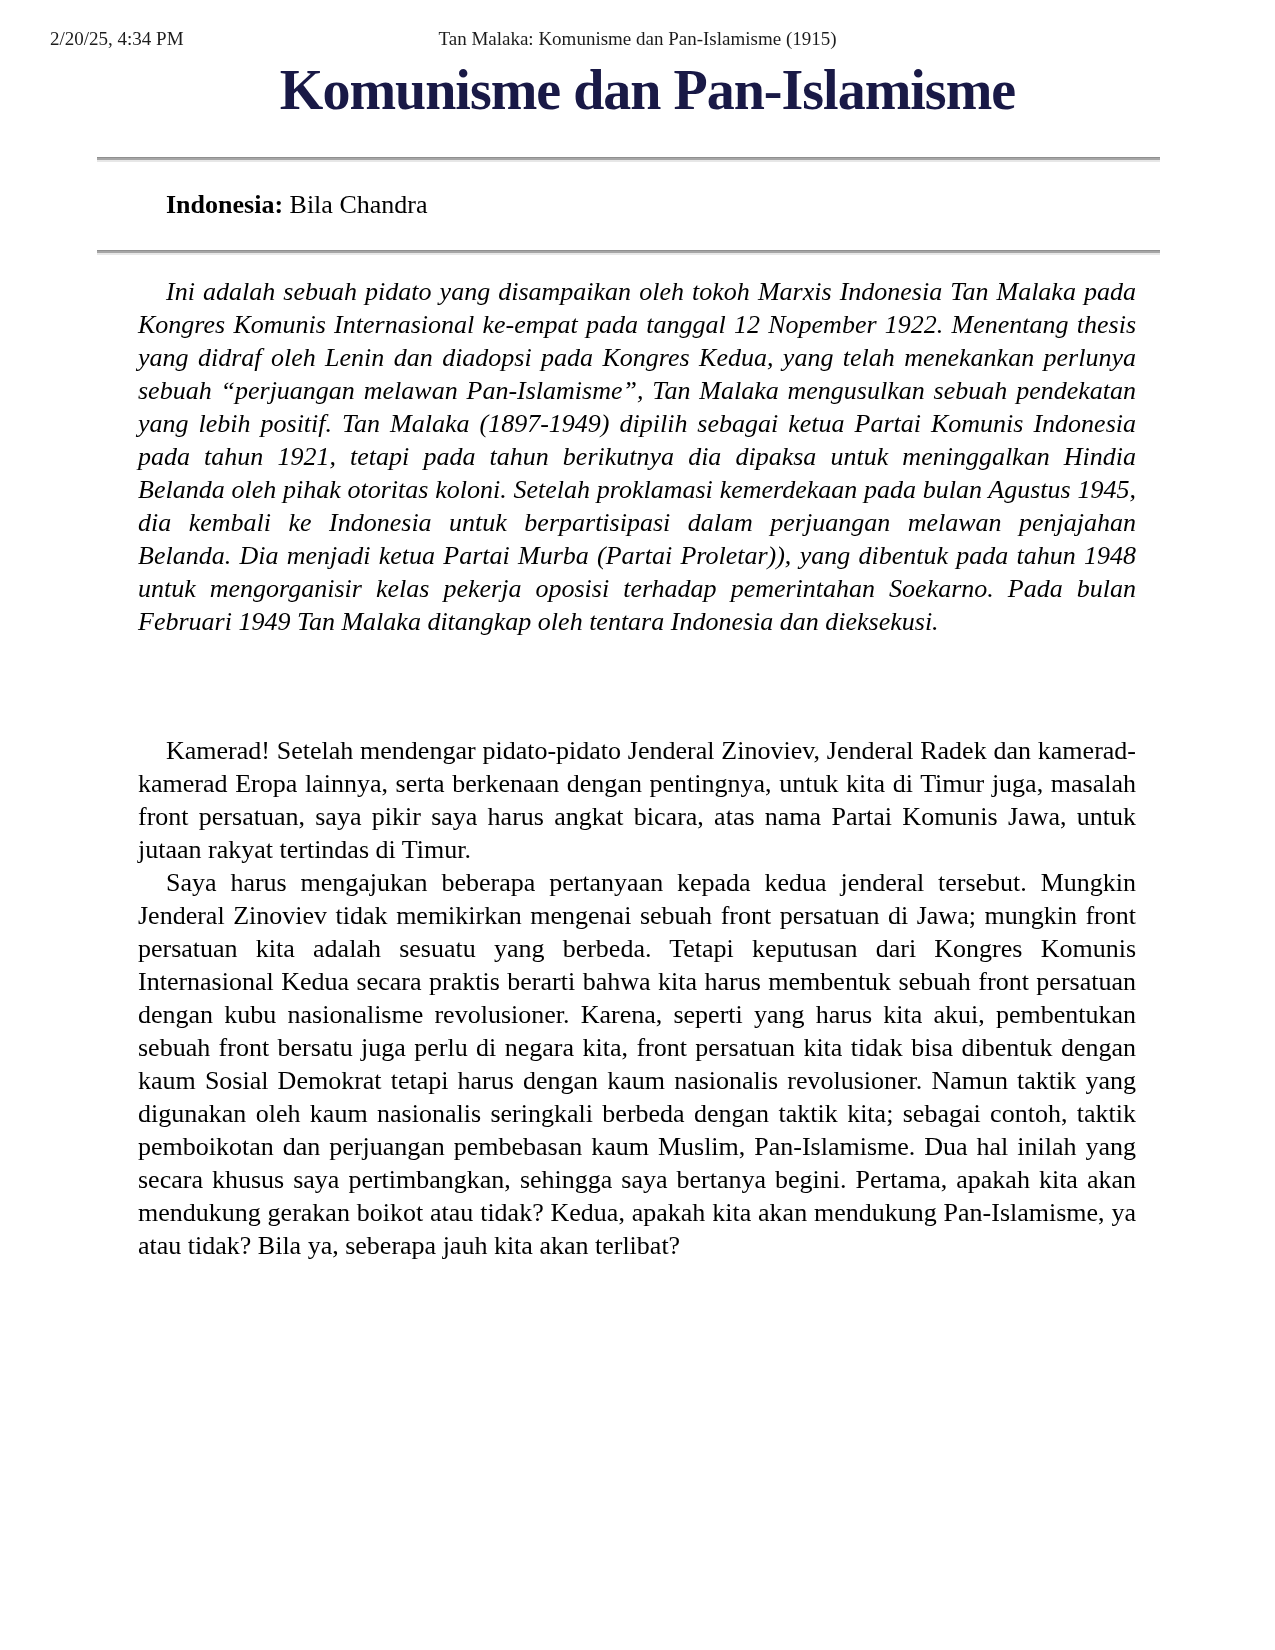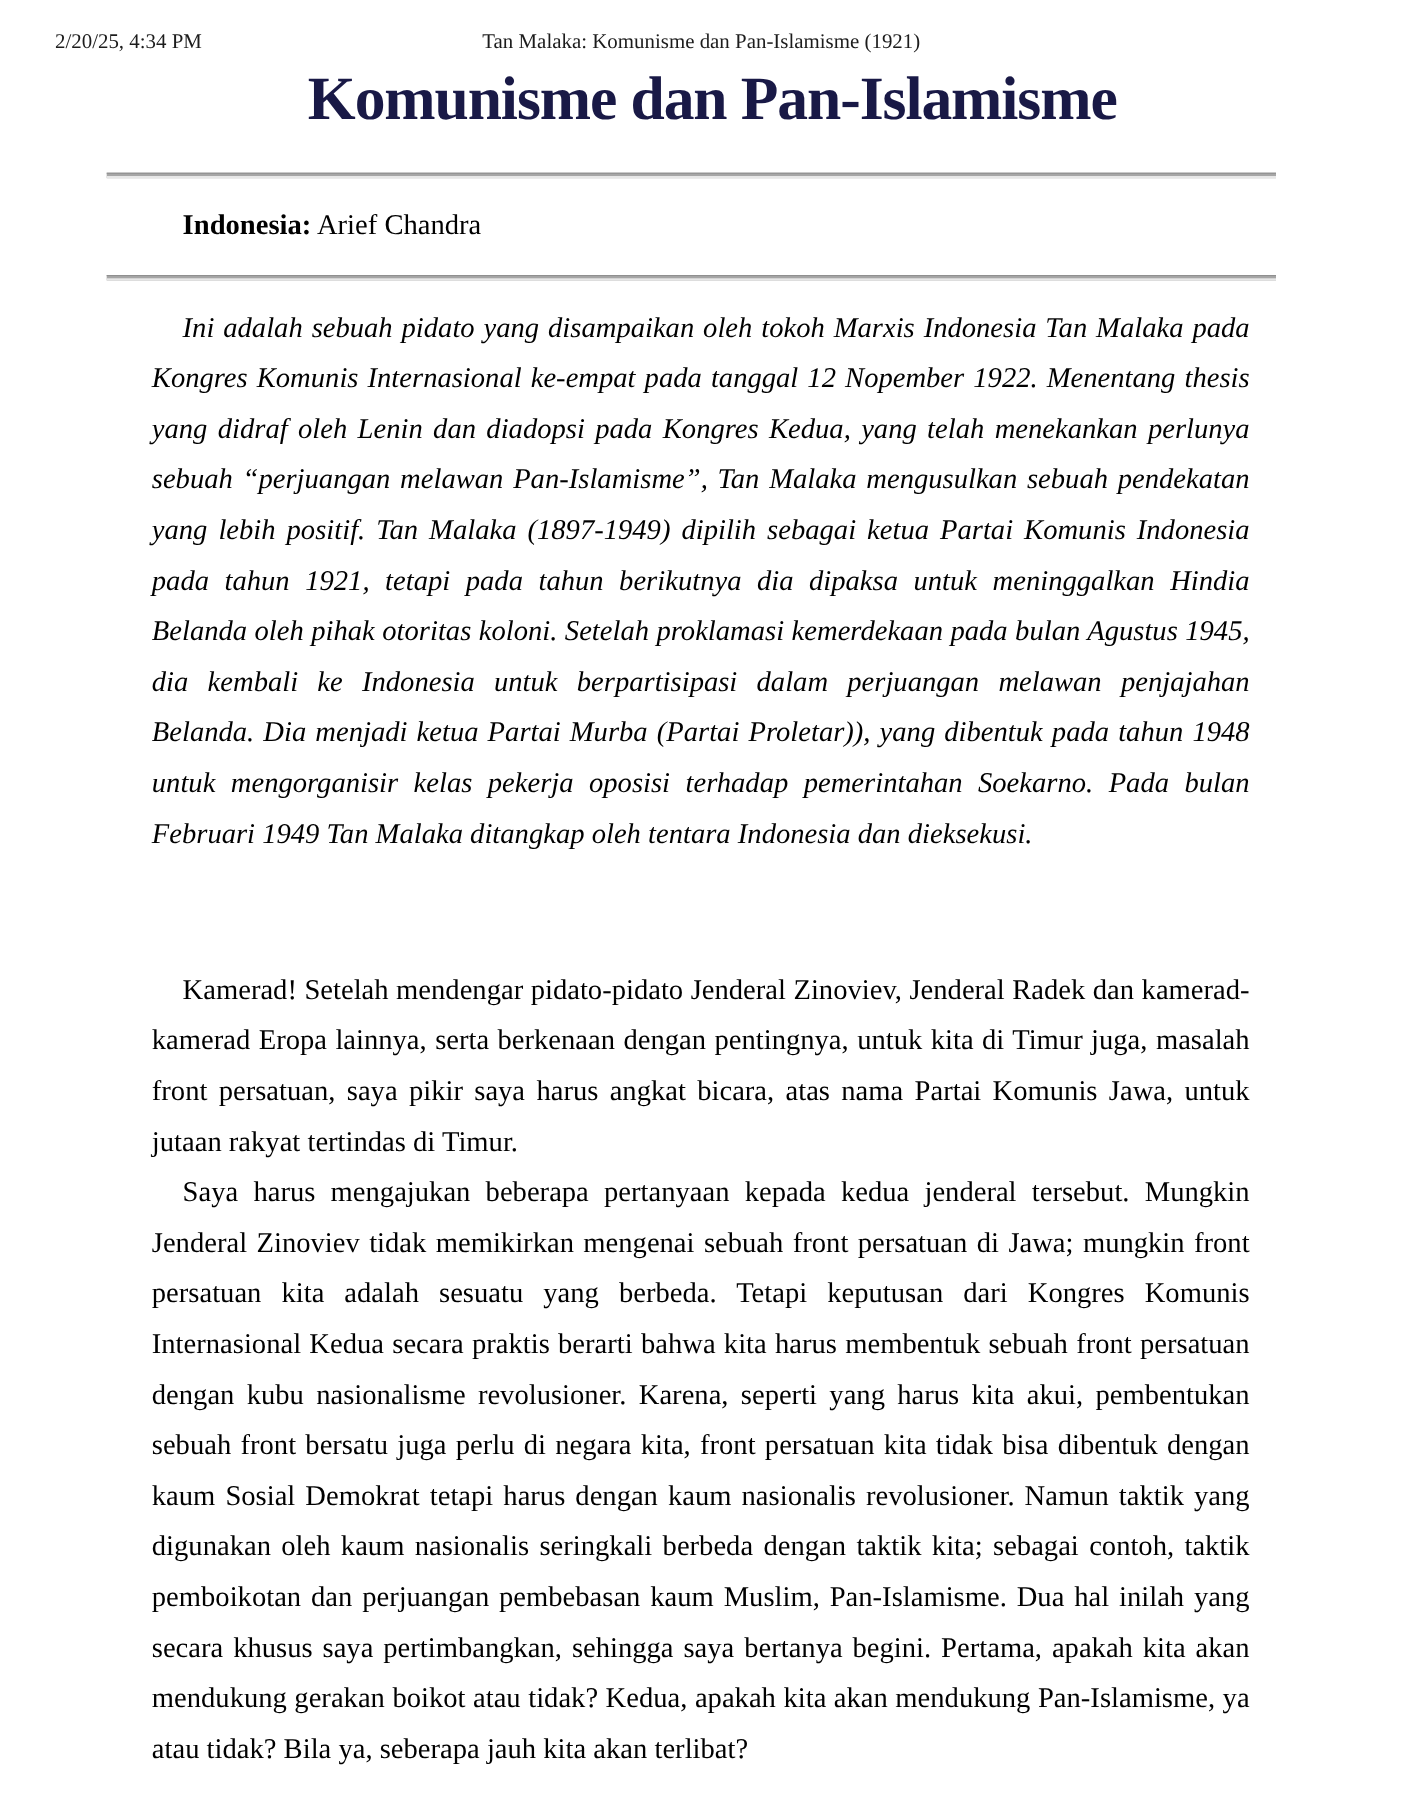--- a/index.html
+++ b/index.html
@@ -93,21 +93,21 @@
     border-bottom: 2px solid #e7e7e7;
     border-top: 1px solid #8f8f8f;
     box-sizing: content-box;
   }
   hr.rule-second {
     margin-top: 0;
   }
   p.para {
     margin: 0 139px 0 138px;
     font-size: 26px;
-    line-height: 46px;
+    line-height: 33px;
     text-align: justify;
     text-indent: 28px;
   }
   p.translator-line {
     margin: 24px 139px 26px 138px;
     font-size: 26px;
     line-height: 38px;
     text-indent: 28px;
   }
   .intro-note p.para {
@@ -120,32 +120,32 @@
   p.body-par + p.body-par {
   }
 </style>
 </head>
 <body>
 
 <div class="sheet">
 
   <header class="print-header">
     <span class="datetime">2/20/25, 4:34 PM</span>
-    <span class="doc-title">Tan Malaka: Komunisme dan Pan-Islamisme (1921)</span>
+    <span class="doc-title">Tan Malaka: Komunisme dan Pan-Islamisme (1915)</span>
   </header>
 
   <main class="content">
 
     <h1 class="article-title">Komunisme dan Pan-Islamisme</h1>
 
 
     <hr class="rule">
 
     <p class="translator-line"><strong>Indonesia:</strong>
-      <span>Arief Chandra</span></p>
+      <span>Bila Chandra</span></p>
 
     <hr class="rule rule-second">
 
     <div class="intro-note">
       <p class="para">Ini adalah sebuah pidato yang disampaikan oleh tokoh Marxis Indonesia Tan Malaka pada Kongres Komunis Internasional ke-empat pada tanggal 12 Nopember 1922. Menentang thesis yang didraf oleh Lenin dan diadopsi pada Kongres Kedua, yang telah menekankan perlunya sebuah “perjuangan melawan Pan-Islamisme”, Tan Malaka mengusulkan sebuah pendekatan yang lebih positif. Tan Malaka (1897-1949) dipilih sebagai ketua Partai Komunis Indonesia pada tahun 1921, tetapi pada tahun berikutnya dia dipaksa untuk meninggalkan Hindia Belanda oleh pihak otoritas koloni. Setelah proklamasi kemerdekaan pada bulan Agustus 1945, dia kembali ke Indonesia untuk berpartisipasi dalam perjuangan melawan penjajahan Belanda. Dia menjadi ketua Partai Murba (Partai Proletar)), yang dibentuk pada tahun 1948 untuk mengorganisir kelas pekerja oposisi terhadap pemerintahan Soekarno. Pada bulan Februari 1949 Tan Malaka ditangkap oleh tentara Indonesia dan dieksekusi.</p>
     </div>
 
     <p class="para body-par">Kamerad! Setelah mendengar pidato-pidato Jenderal Zinoviev, Jenderal Radek dan kamerad-kamerad Eropa lainnya, serta berkenaan dengan pentingnya, untuk kita di Timur juga, masalah front persatuan, saya pikir saya harus angkat bicara, atas nama Partai Komunis Jawa, untuk jutaan rakyat tertindas di Timur.</p>
 
     <p class="para body-par">Saya harus mengajukan beberapa pertanyaan kepada kedua jenderal tersebut. Mungkin Jenderal Zinoviev tidak memikirkan mengenai sebuah front persatuan di Jawa; mungkin front persatuan kita adalah sesuatu yang berbeda. Tetapi keputusan dari Kongres Komunis Internasional Kedua secara praktis berarti bahwa kita harus membentuk sebuah front persatuan dengan kubu nasionalisme revolusioner.  Karena, seperti yang harus kita akui, pembentukan sebuah front bersatu juga perlu di negara kita, front persatuan kita tidak bisa dibentuk dengan kaum Sosial Demokrat  tetapi harus dengan kaum nasionalis revolusioner. Namun taktik yang digunakan oleh kaum nasionalis seringkali berbeda dengan taktik kita; sebagai contoh, taktik pemboikotan dan perjuangan pembebasan kaum Muslim, Pan-Islamisme. Dua hal inilah yang secara khusus saya pertimbangkan, sehingga saya bertanya begini. Pertama, apakah kita akan mendukung gerakan boikot atau tidak? Kedua, apakah kita akan mendukung Pan-Islamisme, ya atau tidak? Bila ya, seberapa jauh kita akan terlibat?</p>

